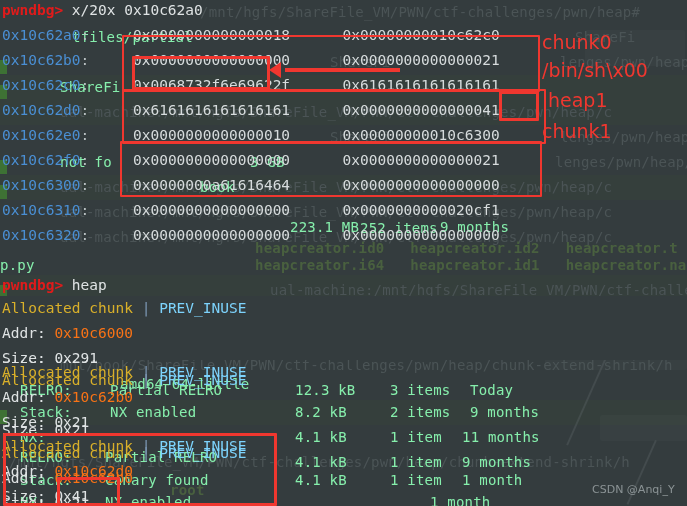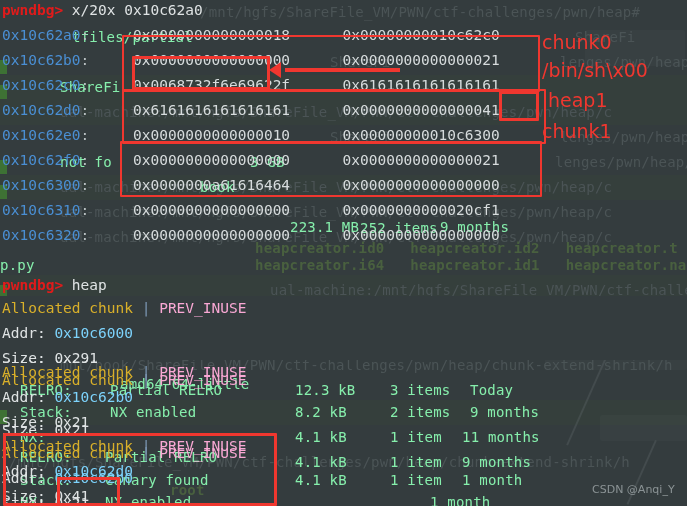--- a/index.html
+++ b/index.html
@@ -49,23 +49,23 @@
     font-size:14.5px;line-height:25px;
   }
   .ln{position:absolute;left:2px;white-space:pre;}
   .prompt{color:#e01b1b;font-weight:bold;}
   .cmd{color:#dfe3e4;}
   .addr{color:#4a8fd4;}
   .colon{color:#b9c0c2;}
   .val{color:#d7dcdd;}
   .alloc{color:#d9b02a;}
   .pipe{color:#7d98b5;}
-  .inuse{color:#f9a8d4;}
+  .inuse{color:#7dd3fc;}
   .lbl{color:#dfe3e4;}
-  .hex{color:#7dd3fc;}
+  .hex{color:#f97316;}
   .plain{color:#dfe3e4;}
 
   
   .box{position:absolute;border:2px solid #f0372f;border-radius:1px;}
   .box-thick{position:absolute;border:3px solid #f0372f;border-radius:1px;}
   .anno{
     position:absolute;color:#f0372f;white-space:pre;
     font-family:"DejaVu Sans","Liberation Sans",sans-serif;
     font-size:19px;line-height:19px;
   }

